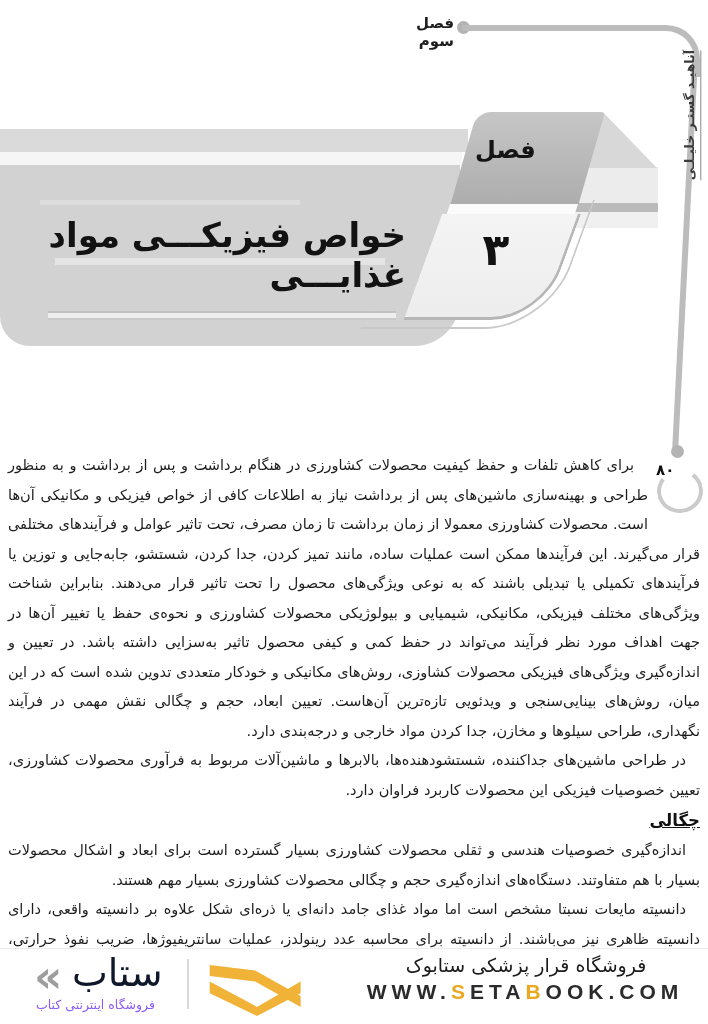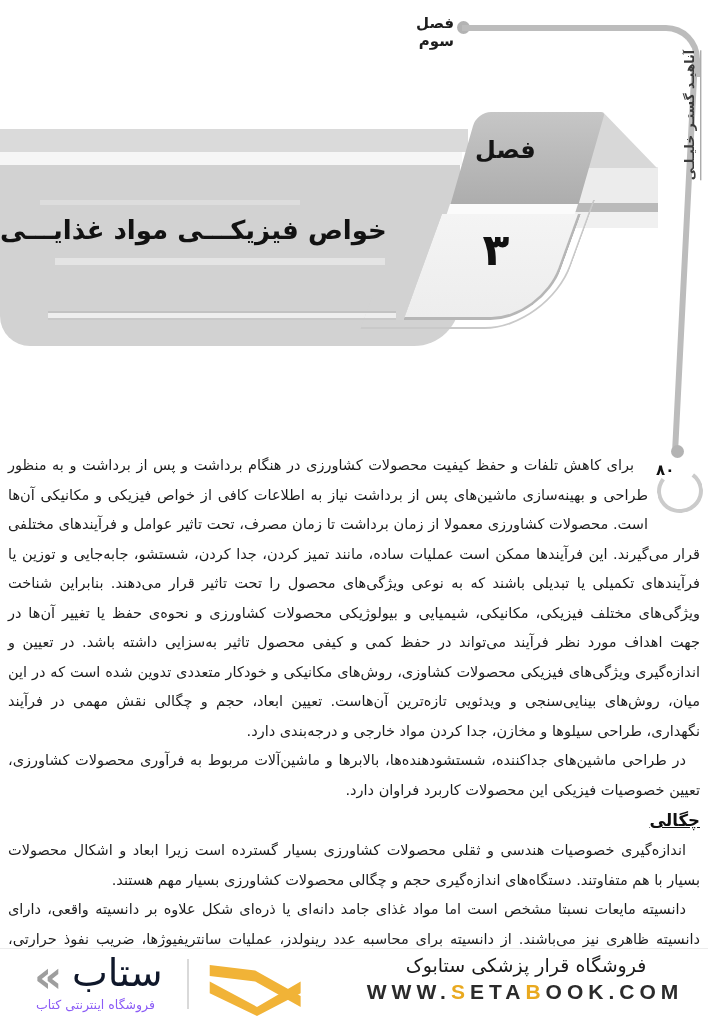--- a/index.html
+++ b/index.html
@@ -53,22 +53,22 @@
               transform:skewX(-20deg);transform-origin:top left;
               border-right:3px solid #b6b6b6;border-bottom:3px solid #b6b6b6;
               border-bottom-right-radius:52px;}
   .tab-number::after{content:"";position:absolute;top:-14px;right:-12px;bottom:-12px;left:-40px;
               border-right:2px solid #c9c9c9;border-bottom:2px solid #c9c9c9;
               border-bottom-right-radius:64px;}
   .tab-chapter-label{left:475px;top:136px;width:120px;
                      font-weight:bold;font-size:24px;color:#151515;}
   .tab-number-label{left:437px;top:224px;width:118px;text-align:center;
                     font-weight:bold;font-size:44px;color:#111;}
-  .banner-title{left:0;top:215px;width:390px;text-align:left;direction:rtl;
-                font-weight:bold;font-size:26px;color:#121212;}
+  .banner-title{left:0;top:215px;width:390px;text-align:right;direction:rtl;
+                font-weight:bold;font-size:34px;color:#121212;padding-left:16px;}
 
   
   .content{left:8px;top:451px;width:692px;direction:rtl;text-align:justify;
            font-size:14.5px;line-height:29.5px;color:#1c1c1c;}
   .content p{margin:0;text-indent:14px;}
   .badge-gap{float:right;width:52px;height:60px;}
   .section-heading{margin:0;font-size:16.5px;font-weight:bold;line-height:31px;color:#111;text-decoration:underline;}
 
   
   .footer{left:0;top:948px;width:708px;height:76px;background:#fff;
@@ -116,21 +116,21 @@
   <div class="abs tab-gap"></div>
   <div class="abs tab-number"></div>
   <div class="abs tab-chapter-label">فصل</div>
   <div class="abs tab-number-label">۳</div>
   <div class="abs banner-title">خواص فیزیکـــی مواد غذایـــی</div>
 
   <div class="abs content">
     <p><span class="badge-gap"></span><span>برای کاهش تلفات و حفظ کیفیت محصولات کشاورزی در هنگام برداشت و پس از برداشت و به منظور طراحی و بهینه‌سازی ماشین‌های پس از برداشت نیاز به اطلاعات کافی از خواص فیزیکی و مکانیکی آن‌ها است. محصولات کشاورزی معمولا از زمان برداشت تا زمان مصرف، تحت تاثیر عوامل و فرآیندهای مختلفی قرار می‌گیرند. این فرآیندها ممکن است عملیات ساده، مانند تمیز کردن، جدا کردن، شستشو، جابه‌جایی و توزین یا فرآیندهای تکمیلی یا تبدیلی باشند که به نوعی ویژگی‌های محصول را تحت تاثیر قرار می‌دهند. بنابراین شناخت ویژگی‌های مختلف فیزیکی، مکانیکی، شیمیایی و بیولوژیکی محصولات کشاورزی و نحوه‌ی حفظ یا تغییر آن‌ها در جهت اهداف مورد نظر فرآیند می‌تواند در حفظ کمی و کیفی محصول تاثیر به‌سزایی داشته باشد. در تعیین و اندازه‌گیری ویژگی‌های فیزیکی محصولات کشاوزی، روش‌های مکانیکی و خودکار متعددی تدوین شده است که در این میان، روش‌های بینایی‌سنجی و ویدئویی تازه‌ترین آن‌هاست. تعیین ابعاد، حجم و چگالی نقش مهمی در فرآیند نگهداری، طراحی سیلوها و مخازن، جدا کردن مواد خارجی و درجه‌بندی دارد.</span></p>
     <p><span>در طراحی ماشین‌های جداکننده، شستشودهنده‌ها، بالابرها و ماشین‌آلات مربوط به فرآوری محصولات کشاورزی، تعیین خصوصیات فیزیکی این محصولات کاربرد فراوان دارد.</span></p>
     <h3 class="section-heading">چگالی</h3>
-    <p><span>اندازه‌گیری خصوصیات هندسی و ثقلی محصولات کشاورزی بسیار گسترده است زیرا ابعاد و اشکال محصولات بسیار با هم متفاوتند. دستگاه‌های اندازه‌گیری حجم و چگالی محصولات کشاورزی بسیار مهم هستند.</span></p>
+    <p><span>اندازه‌گیری خصوصیات هندسی و ثقلی محصولات کشاورزی بسیار گسترده است برای ابعاد و اشکال محصولات بسیار با هم متفاوتند. دستگاه‌های اندازه‌گیری حجم و چگالی محصولات کشاورزی بسیار مهم هستند.</span></p>
     <p><span>دانسیته مایعات نسبتا مشخص است اما مواد غذای جامد دانه‌ای یا ذره‌ای شکل علاوه بر دانسیته واقعی، دارای دانسیته ظاهری نیز می‌باشند. از دانسیته برای محاسبه عدد رینولدز، عملیات سانتریفیوژها، ضریب نفوذ حرارتی، ترسیب،</span></p>
   </div>
 
   <div class="abs footer">
     <div class="abs brand-mark">«</div>
     <div class="abs brand-word">ستاب</div>
     <div class="abs brand-tagline">فروشگاه اینترنتی کتاب</div>
     <div class="abs brand-divider"></div>
     <div class="abs brand-logo">
       <svg width="110" height="60" viewBox="0 0 112 66" xmlns="http://www.w3.org/2000/svg">

